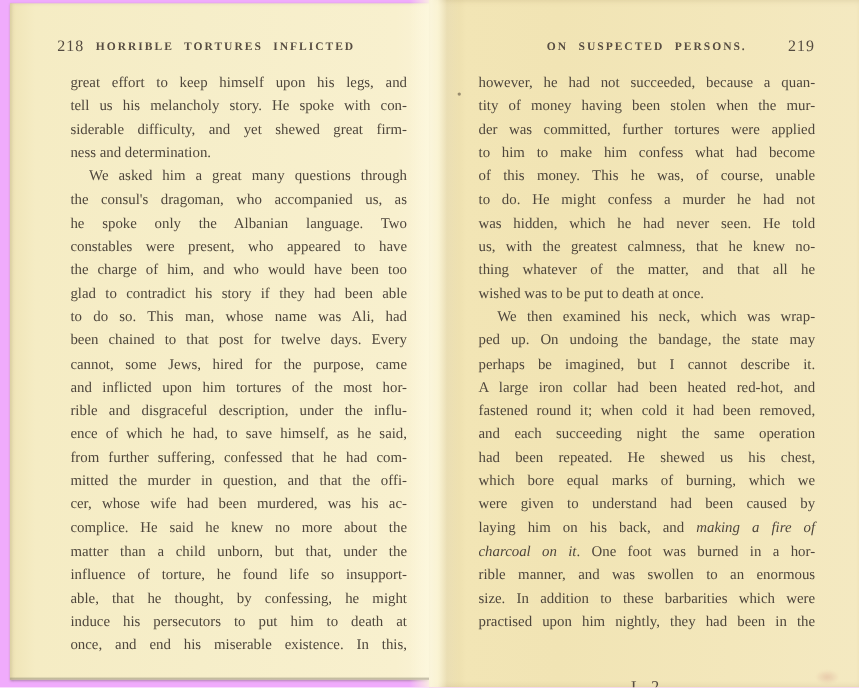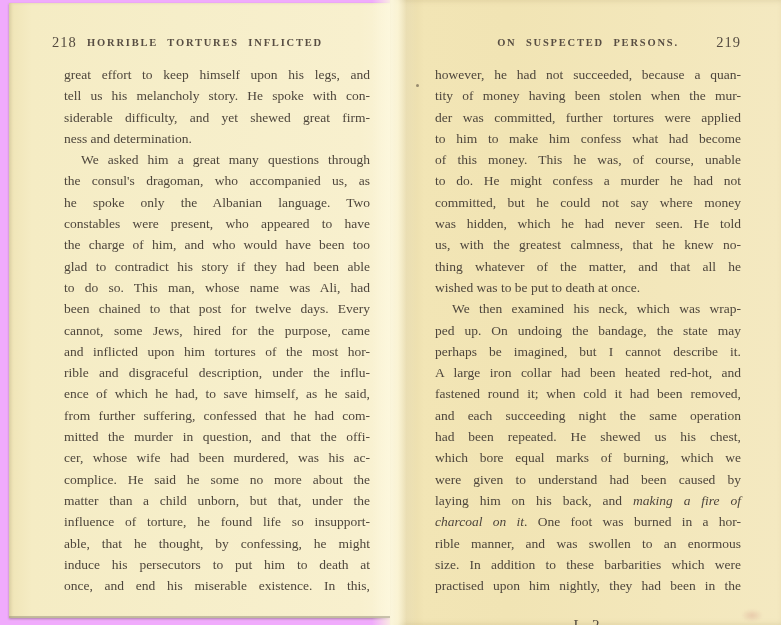--- a/index.html
+++ b/index.html
@@ -88,35 +88,34 @@
       <div class="tline"><span>glad to contradict his story if they had  been able</span></div>
       <div class="tline"><span>to do so.  This man, whose name was Ali, had</span></div>
       <div class="tline"><span>been chained to that post for twelve days.  Every</span></div>
       <div class="tline"><span>cannot, some Jews, hired for the purpose, came</span></div>
       <div class="tline"><span>and inflicted upon him tortures of the most hor-</span></div>
       <div class="tline"><span>rible and disgraceful description, under the influ-</span></div>
       <div class="tline"><span>ence of which he had, to save himself, as he said,</span></div>
       <div class="tline"><span>from further suffering, confessed that he had com-</span></div>
       <div class="tline"><span>mitted the murder in question, and that the offi-</span></div>
       <div class="tline"><span>cer, whose wife had been murdered, was his ac-</span></div>
-      <div class="tline"><span>complice.  He said he some no more about the</span></div>
+      <div class="tline"><span>complice.  He said he knew no more about the</span></div>
       <div class="tline"><span>matter than a child unborn, but that, under the</span></div>
       <div class="tline"><span>influence of torture, he found life so insupport-</span></div>
       <div class="tline"><span>able, that he thought, by confessing, he might</span></div>
       <div class="tline"><span>induce his persecutors to put him to death at</span></div>
       <div class="tline"><span>once, and end his miserable existence.  In this,</span></div>
     </div>
   <div class="text-col" style="left: 435px; color: rgb(78, 70, 60);">
       <div class="tline"><span>however, he had not succeeded, because a quan-</span></div>
       <div class="tline"><span>tity of money having been stolen when the mur-</span></div>
       <div class="tline"><span>der was committed, further tortures were applied</span></div>
       <div class="tline"><span>to him to make him confess what had become</span></div>
       <div class="tline"><span>of this money.  This he was, of course, unable</span></div>
       <div class="tline"><span>to do.  He might confess a murder he had not</span></div>
-      <div class="tline"><span>committed, but he could not say where money</span></div>
       <div class="tline"><span>was hidden, which he had never seen.  He told</span></div>
       <div class="tline"><span>us, with the greatest calmness, that he knew no-</span></div>
       <div class="tline"><span>thing whatever of the matter, and that all he</span></div>
       <div class="tline noj"><span>wished was to be put to death at once.</span></div>
       <div class="tline ind"><span>We then examined his neck, which was wrap-</span></div>
       <div class="tline"><span>ped up.  On undoing the bandage, the state may</span></div>
       <div class="tline"><span>perhaps be imagined, but I cannot describe it.</span></div>
       <div class="tline"><span>A large iron collar had been heated red-hot, and</span></div>
       <div class="tline"><span>fastened round it; when cold it had been removed,</span></div>
       <div class="tline"><span>and each succeeding night the same operation</span></div>

